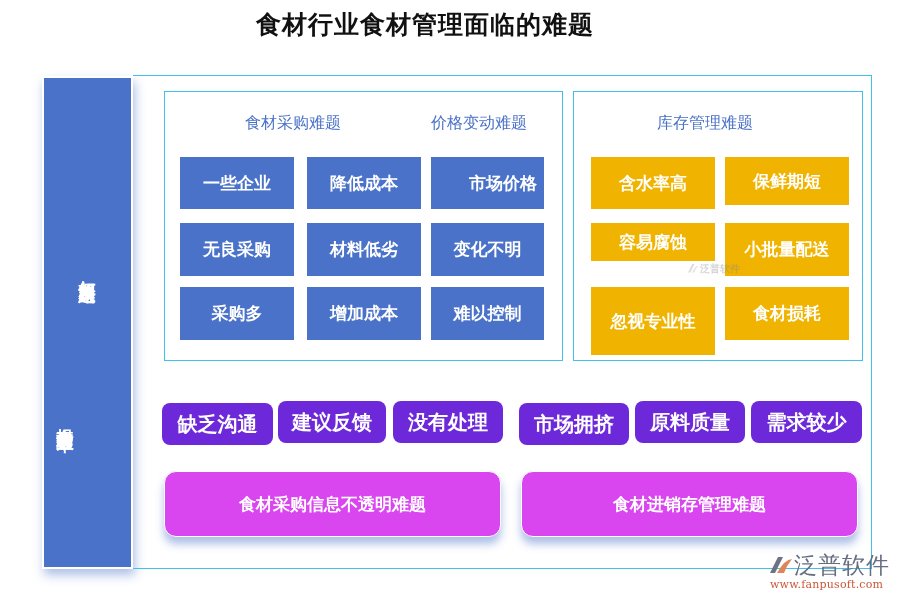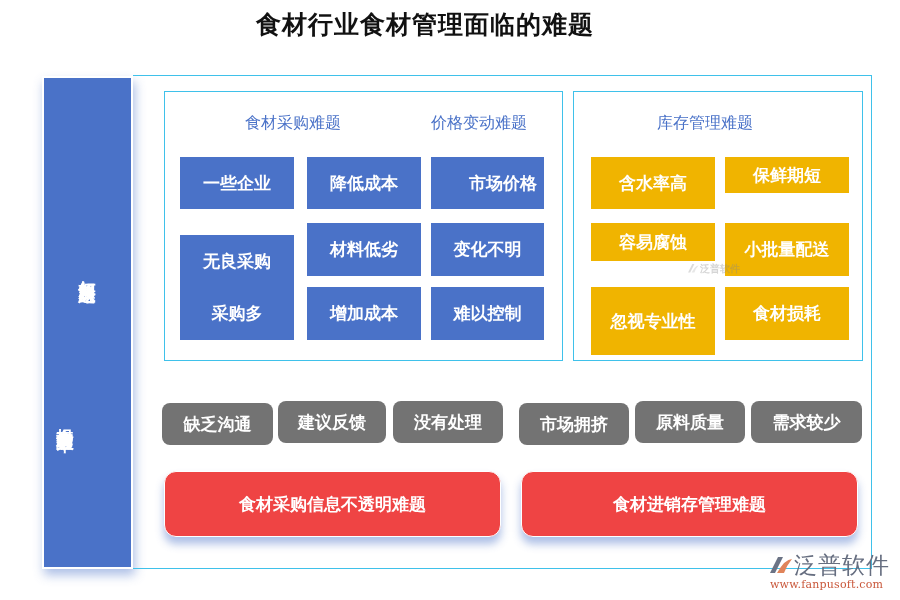--- a/index.html
+++ b/index.html
@@ -39,27 +39,27 @@
     }
 
     .cell {
       position: absolute; display: flex; align-items: center; justify-content: center;
       color: #ffffff; font-weight: bold; font-size: 17px; white-space: nowrap;
     }
     .cell.blue { background: #4A72C8; }
     .cell.yellow { background: #F0B400; }
 
     .pill {
-      position: absolute; height: 42px; background: #737373; border-radius: 8px;
-      color: #ffffff; font-weight: bold; font-size: 17px; display: flex;
+      position: absolute; height: 42px; background: #6d28d9; border-radius: 8px;
+      color: #ffffff; font-weight: bold; font-size: 20px; display: flex;
       align-items: center; justify-content: center; white-space: nowrap;
     }
 
     .big {
-      position: absolute; top: 471px; height: 66px; background: #ef4444;
+      position: absolute; top: 471px; height: 66px; background: #d946ef;
       border-radius: 12px; border: 1.5px solid #ffffff;
       box-shadow: 0 7px 9px rgba(74,114,200,0.45);
       color: #ffffff; font-weight: bold; font-size: 17px; display: flex;
       align-items: center; justify-content: center; white-space: nowrap;
     }
 
     .watermark-small {
       position: absolute; left: 686px; top: 262px; display: flex; align-items: center;
       opacity: 0.35;
     }
@@ -88,33 +88,33 @@
 <div class="frame"></div>
 
 <div class="panel panel-left"></div>
 <div class="panel-heading" style="left:245px; top:113px;">食材采购难题</div>
 <div class="panel-heading" style="left:431px; top:113px;">价格变动难题</div>
 
 <div class="cell blue" style="left:180px; top:157px; width:114px; height:52px;">一些企业</div>
 <div class="cell blue" style="left:307px; top:157px; width:114px; height:52px;">降低成本</div>
 <div class="cell blue" style="left:431px; top:157px; width:113px; height:52px;padding-left:31px;">市场价格</div>
 
-<div class="cell blue" style="left:180px; top:223px; width:114px; height:53px;margin-top:12px;">无良采购</div>
+<div class="cell blue" style="left:180px; top:223px; width:114px; height:53px;">无良采购</div>
 <div class="cell blue" style="left:307px; top:223px; width:114px; height:53px;">材料低劣</div>
 <div class="cell blue" style="left:431px; top:223px; width:113px; height:53px;">变化不明</div>
 
 <div class="cell blue" style="left:180px; top:287px; width:114px; height:53px;">采购多</div>
 <div class="cell blue" style="left:307px; top:287px; width:114px; height:53px;">增加成本</div>
 <div class="cell blue" style="left:431px; top:287px; width:113px; height:53px;">难以控制</div>
 
 <div class="panel panel-right"></div>
 <div class="panel-heading" style="left:657px; top:113px;">库存管理难题</div>
 
 <div class="cell yellow" style="left:591px; top:157px; width:124px; height:52px;">含水率高</div>
-<div class="cell yellow" style="left:725px; top:157px; width:124px; height:36px;">保鲜期短</div>
+<div class="cell yellow" style="left:725px; top:157px; width:124px; height:48px;">保鲜期短</div>
 <div class="cell yellow" style="left:591px; top:223px; width:124px; height:38px;">容易腐蚀</div>
 <div class="cell yellow" style="left:725px; top:223px; width:124px; height:53px;">小批量配送</div>
 <div class="cell yellow" style="left:591px; top:287px; width:124px; height:68px;">忽视专业性</div>
 <div class="cell yellow" style="left:725px; top:287px; width:124px; height:53px;">食材损耗</div>
 
 <div class="watermark-small">
   <svg width="14" height="14" viewBox="0 0 20 20">
     <path d="M3 15 L9 3 L12 3 L6 15 Z" fill="#999"></path>
     <path d="M8 15 Q14 4 18 5 Q14 9 12 15 Z" fill="#bbb"></path>
   </svg>

